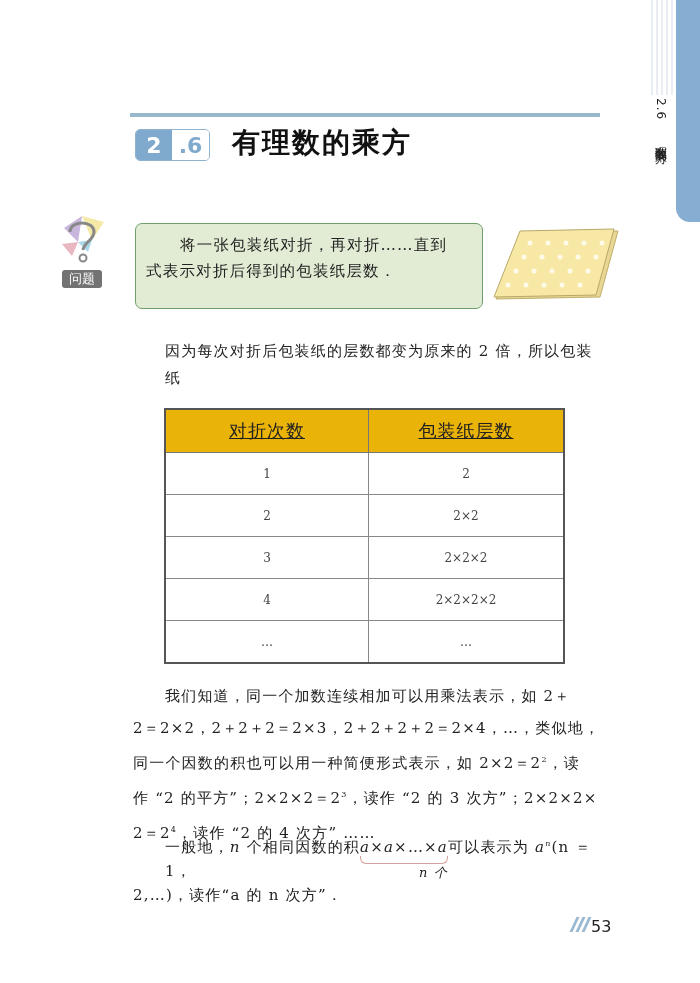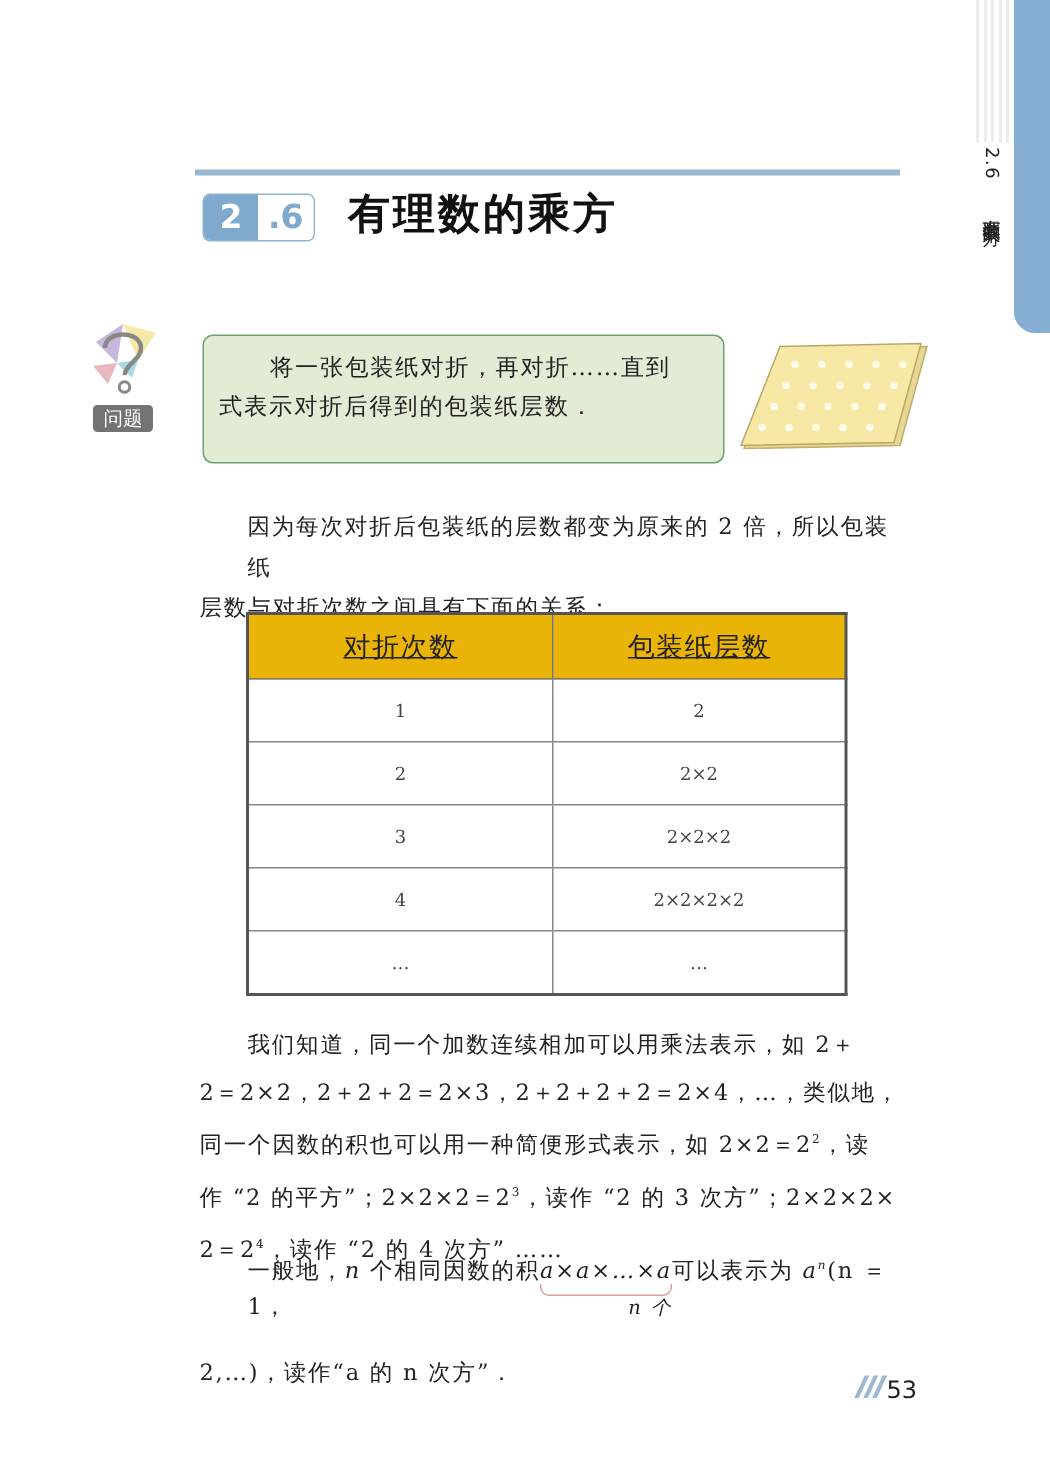--- a/index.html
+++ b/index.html
@@ -148,21 +148,20 @@
     <circle cx="18" cy="60" r="2.5"></circle>
       <circle cx="36" cy="60" r="2.5"></circle>
       <circle cx="54" cy="60" r="2.5"></circle>
       <circle cx="72" cy="60" r="2.5"></circle>
       <circle cx="90" cy="60" r="2.5"></circle>
   </g>
 </svg>
 
 <div class="para" style="top:338px;">
   <div class="indent">因为每次对折后包装纸的层数都变为原来的 2 倍，所以包装纸</div>
-  <div>层数与对折次数之间具有下面的关系：</div>
 </div>
 
 <div class="table-wrap">
   <table class="data">
     <thead>
       <tr>
         <th>对折次数</th>
         <th>包装纸层数</th>
       </tr>
     </thead>
@@ -196,21 +195,21 @@
   <div>2＝2×2，2＋2＋2＝2×3，2＋2＋2＋2＝2×4，…，类似地，</div>
   <div><span>同一个因数的积也可以用一种简便形式表示，如 2×2＝2</span><sup>2</sup><span>，读</span></div>
   <div><span>作 “2 的平方”；2×2×2＝2</span><sup>3</sup><span>，读作 “2 的 3 次方”；2×2×2×</span></div>
   <div><span>2＝2</span><sup>4</sup><span>，读作 “2 的 4 次方” ……</span></div>
 </div>
 
 <div class="para" style="top:832px; line-height:24px;">
   <div class="indent">
     <span>一般地，</span><span class="it">n</span><span> 个相同因数的积</span><span class="brace-wrap"><span class="it">a×a×…×a</span><span class="brace"></span><span class="brace-label it">n 个</span></span><span>可以表示为 </span><span class="it">a</span><sup class="it">n</sup><span>(n ＝ 1，</span>
   </div>
-  <div style="margin-top:20px;">2,…)，读作“a 的 n 次方”．</div>
+  <div style="">2,…)，读作“a 的 n 次方”．</div>
 </div>
 
 <div class="page-num">
   <div class="slashes">
       <span></span>
       <span></span>
       <span></span>
     </div>
   <span>53</span>
 </div>

